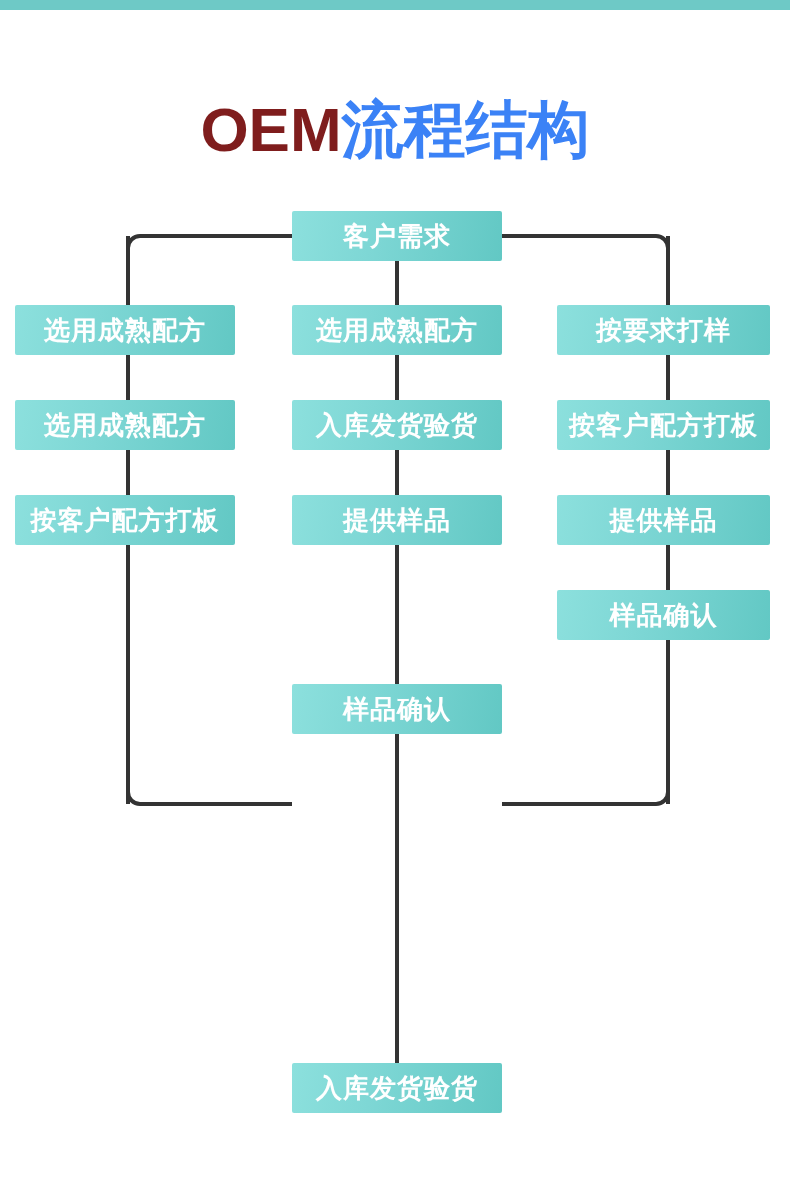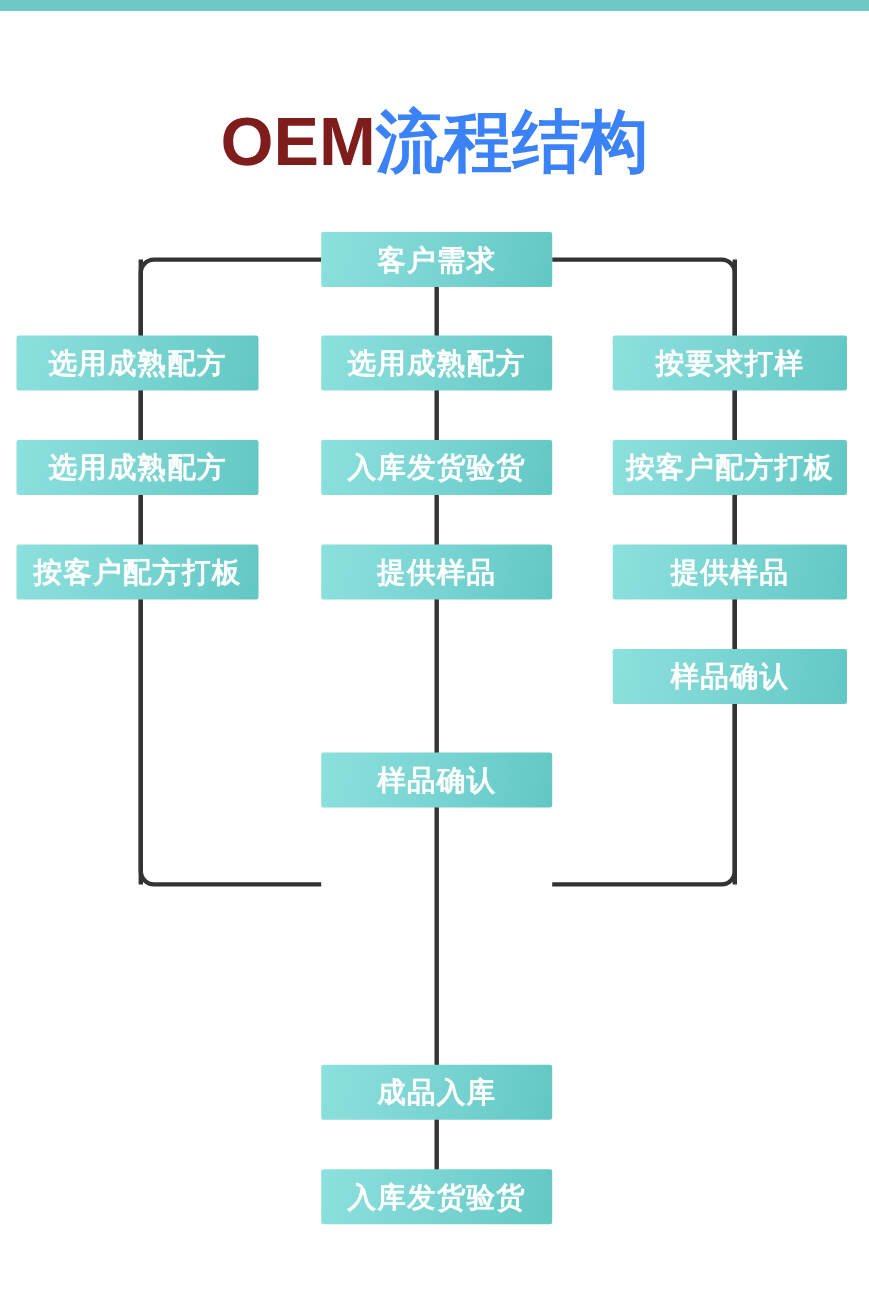--- a/index.html
+++ b/index.html
@@ -118,16 +118,15 @@
   <div class="node col-right" style="top:400px">按客户配方打板</div>
 
   <div class="node col-left" style="top:495px">按客户配方打板</div>
   <div class="node col-mid" style="top:495px">提供样品</div>
   <div class="node col-right" style="top:495px">提供样品</div>
 
   <div class="node col-right" style="top:590px">样品确认</div>
 
   <div class="node col-mid" style="top:684px">样品确认</div>
 
-  <div class="node col-mid" style="top:968px">成品入库</div>
   <div class="node col-mid" style="top:1063px">入库发货验货</div>
 
 </div>
 
 </body></html>

